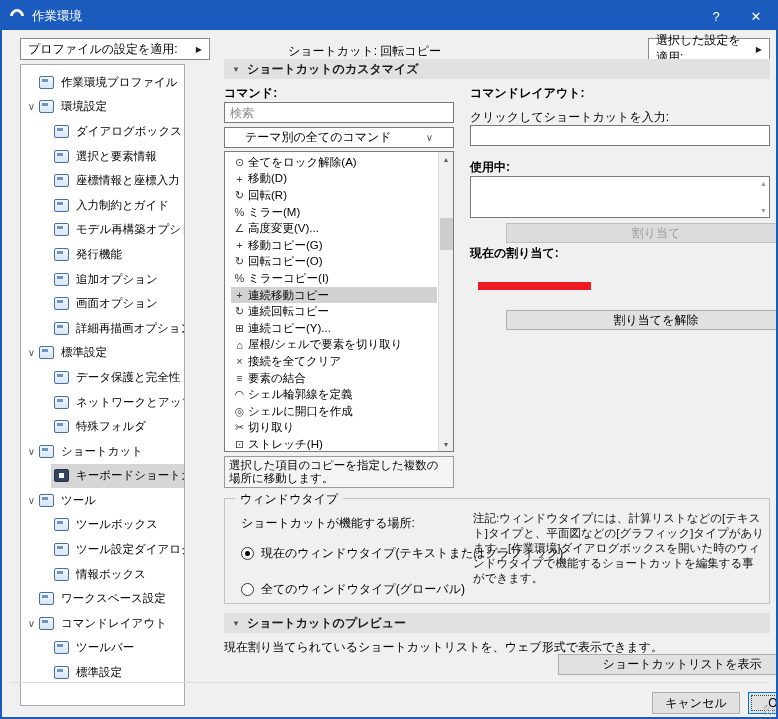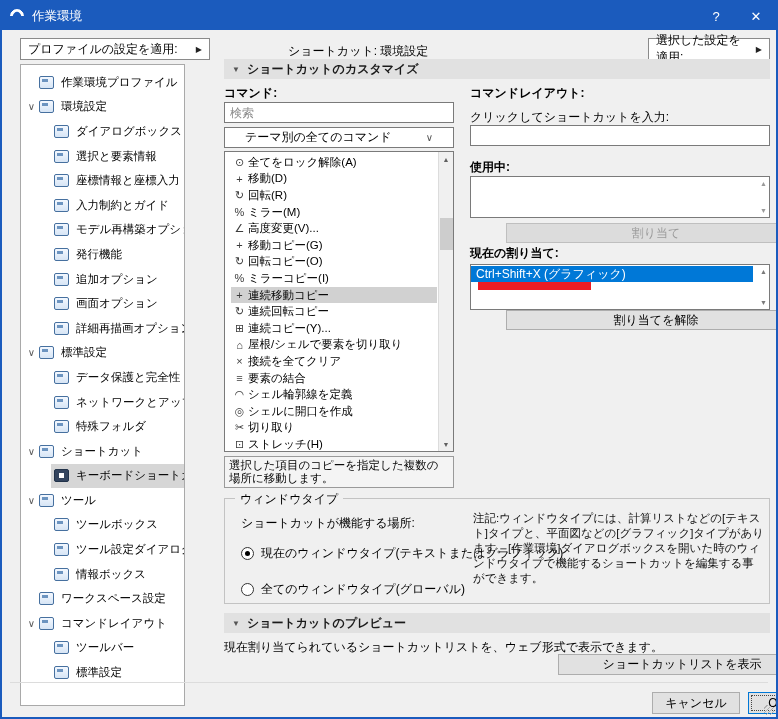--- a/index.html
+++ b/index.html
@@ -100,21 +100,21 @@
     <span class="tbbtns">
       <span class="tbbtn">?</span>
       <span class="tbbtn">✕</span>
     </span>
   </div>
 
   <div class="menubtn" id="btn-apply-profile">
     <span>プロファイルの設定を適用:</span>
     <span class="arr">▶</span>
   </div>
-  <span class="lbl" id="lbl-center">ショートカット: 環境設定</span>
+  <span class="lbl" id="lbl-center">ショートカット: 回転コピー</span>
   <div class="menubtn" id="btn-apply-selected">
     <span>選択した設定を適用:</span>
     <span class="arr">▶</span>
   </div>
 
   <div class="tree" id="tree">
       <div class="trow lvl0">
         <span class="tspace"></span>
         <span class="ticon"></span>
         <span class="tlabel">作業環境プロファイル</span>
@@ -323,25 +323,20 @@
 
   <span class="lbl bold" style="left:468px;top:157px;">使用中:</span>
   <div class="rbox" style="top:174px;height:42px;">
     <span class="listarrow" style="top:3px;">▲</span>
     <span class="listarrow" style="bottom:3px;">▼</span>
   </div>
 
   <div class="pushbtn disabled" style="left:468px;top:221px;width:300px;height:20px;">割り当て</div>
 
   <span class="lbl bold" style="left:468px;top:243px;">現在の割り当て:</span>
-  <div class="rbox" style="top:262px;height:46px;">
-    <div class="selrow">Ctrl+Shift+X (グラフィック)</div>
-    <span class="listarrow" style="top:3px;color:#7a7a7a;">▲</span>
-    <span class="listarrow" style="bottom:3px;color:#7a7a7a;">▼</span>
-  </div>
   <div class="annot" style="left:476px;top:280px;width:113px;height:8px;"></div>
 
   <div class="pushbtn" style="left:468px;top:308px;width:300px;height:20px;">割り当てを解除</div>
 
   <div class="groupbox">
     <span class="legend">ウィンドウタイプ</span>
     <span class="lbl" style="left:16px;top:16px;">ショートカットが機能する場所:</span>
     <div class="radio" style="left:16px;top:46px;">
       <span class="rdot on"></span>
       <span>現在のウィンドウタイプ(テキストまたはグラフィック)</span>

